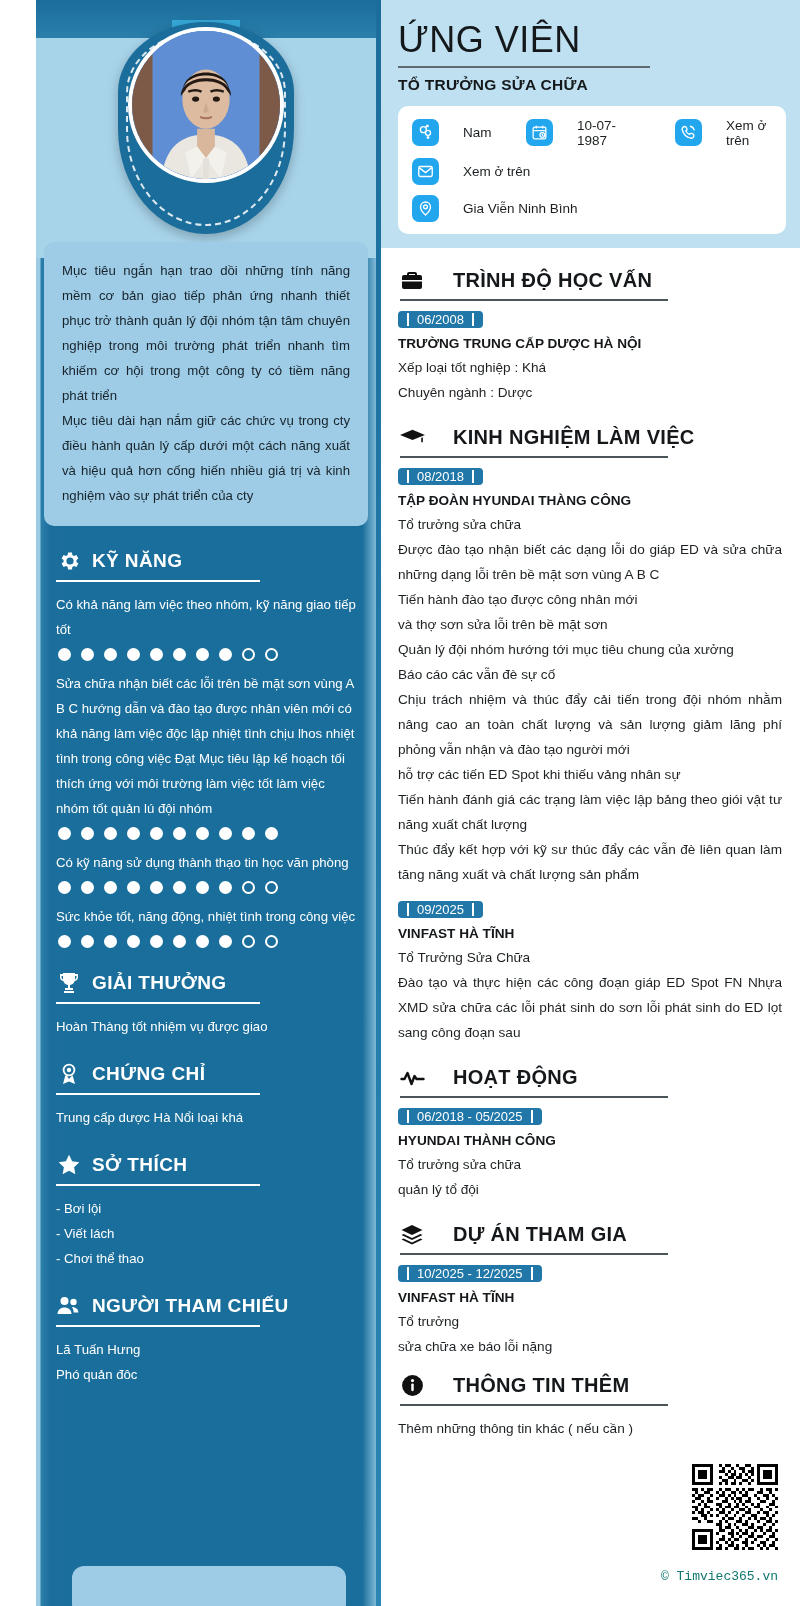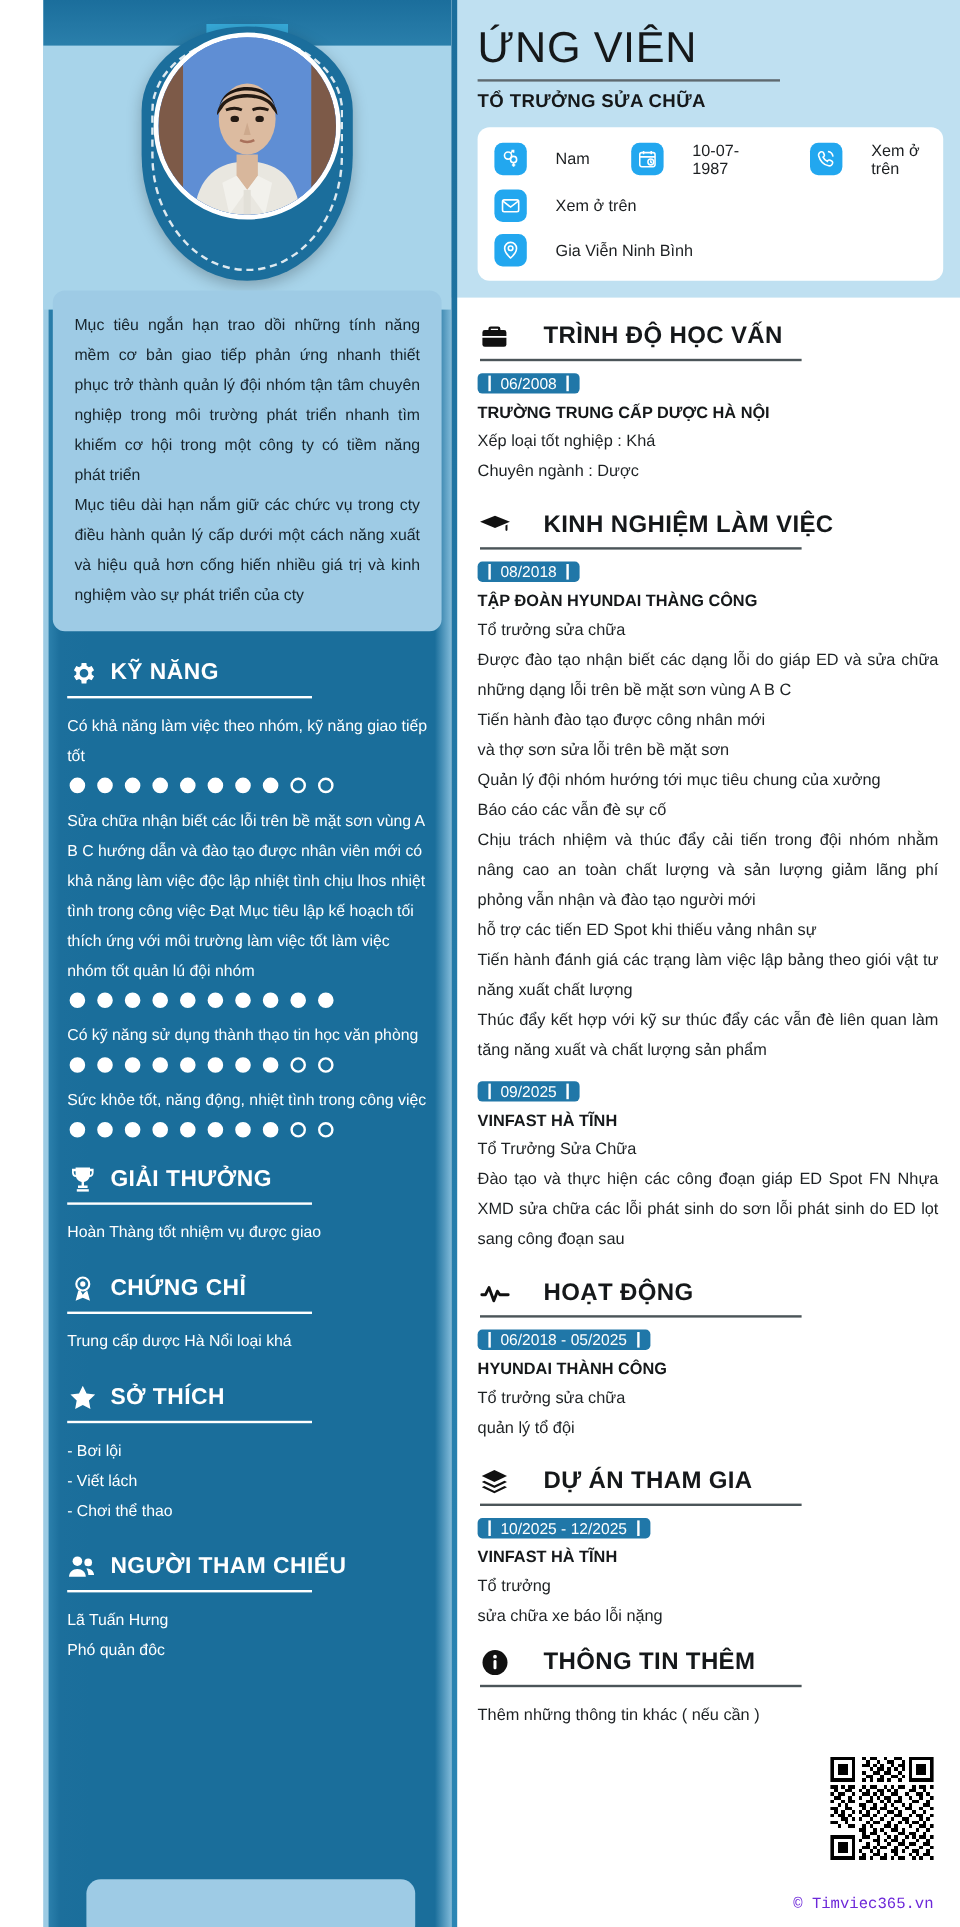--- a/index.html
+++ b/index.html
@@ -219,24 +219,24 @@
 
   .qr {
     position: absolute;
     right: 22px;
     bottom: 56px;
     width: 86px; height: 86px;
   }
   .credit {
     position: absolute;
     right: 22px;
-    bottom: 12px;
+    bottom: 22px;
     font-family: "Liberation Mono", monospace;
     font-size: 13px;
-    color: #6d28d9;
+    color: #0f766e;
     white-space: nowrap;
   }
 </style>
 </head>
 <body>
 
 <div class="page">
 
   <aside class="sidebar">
 

